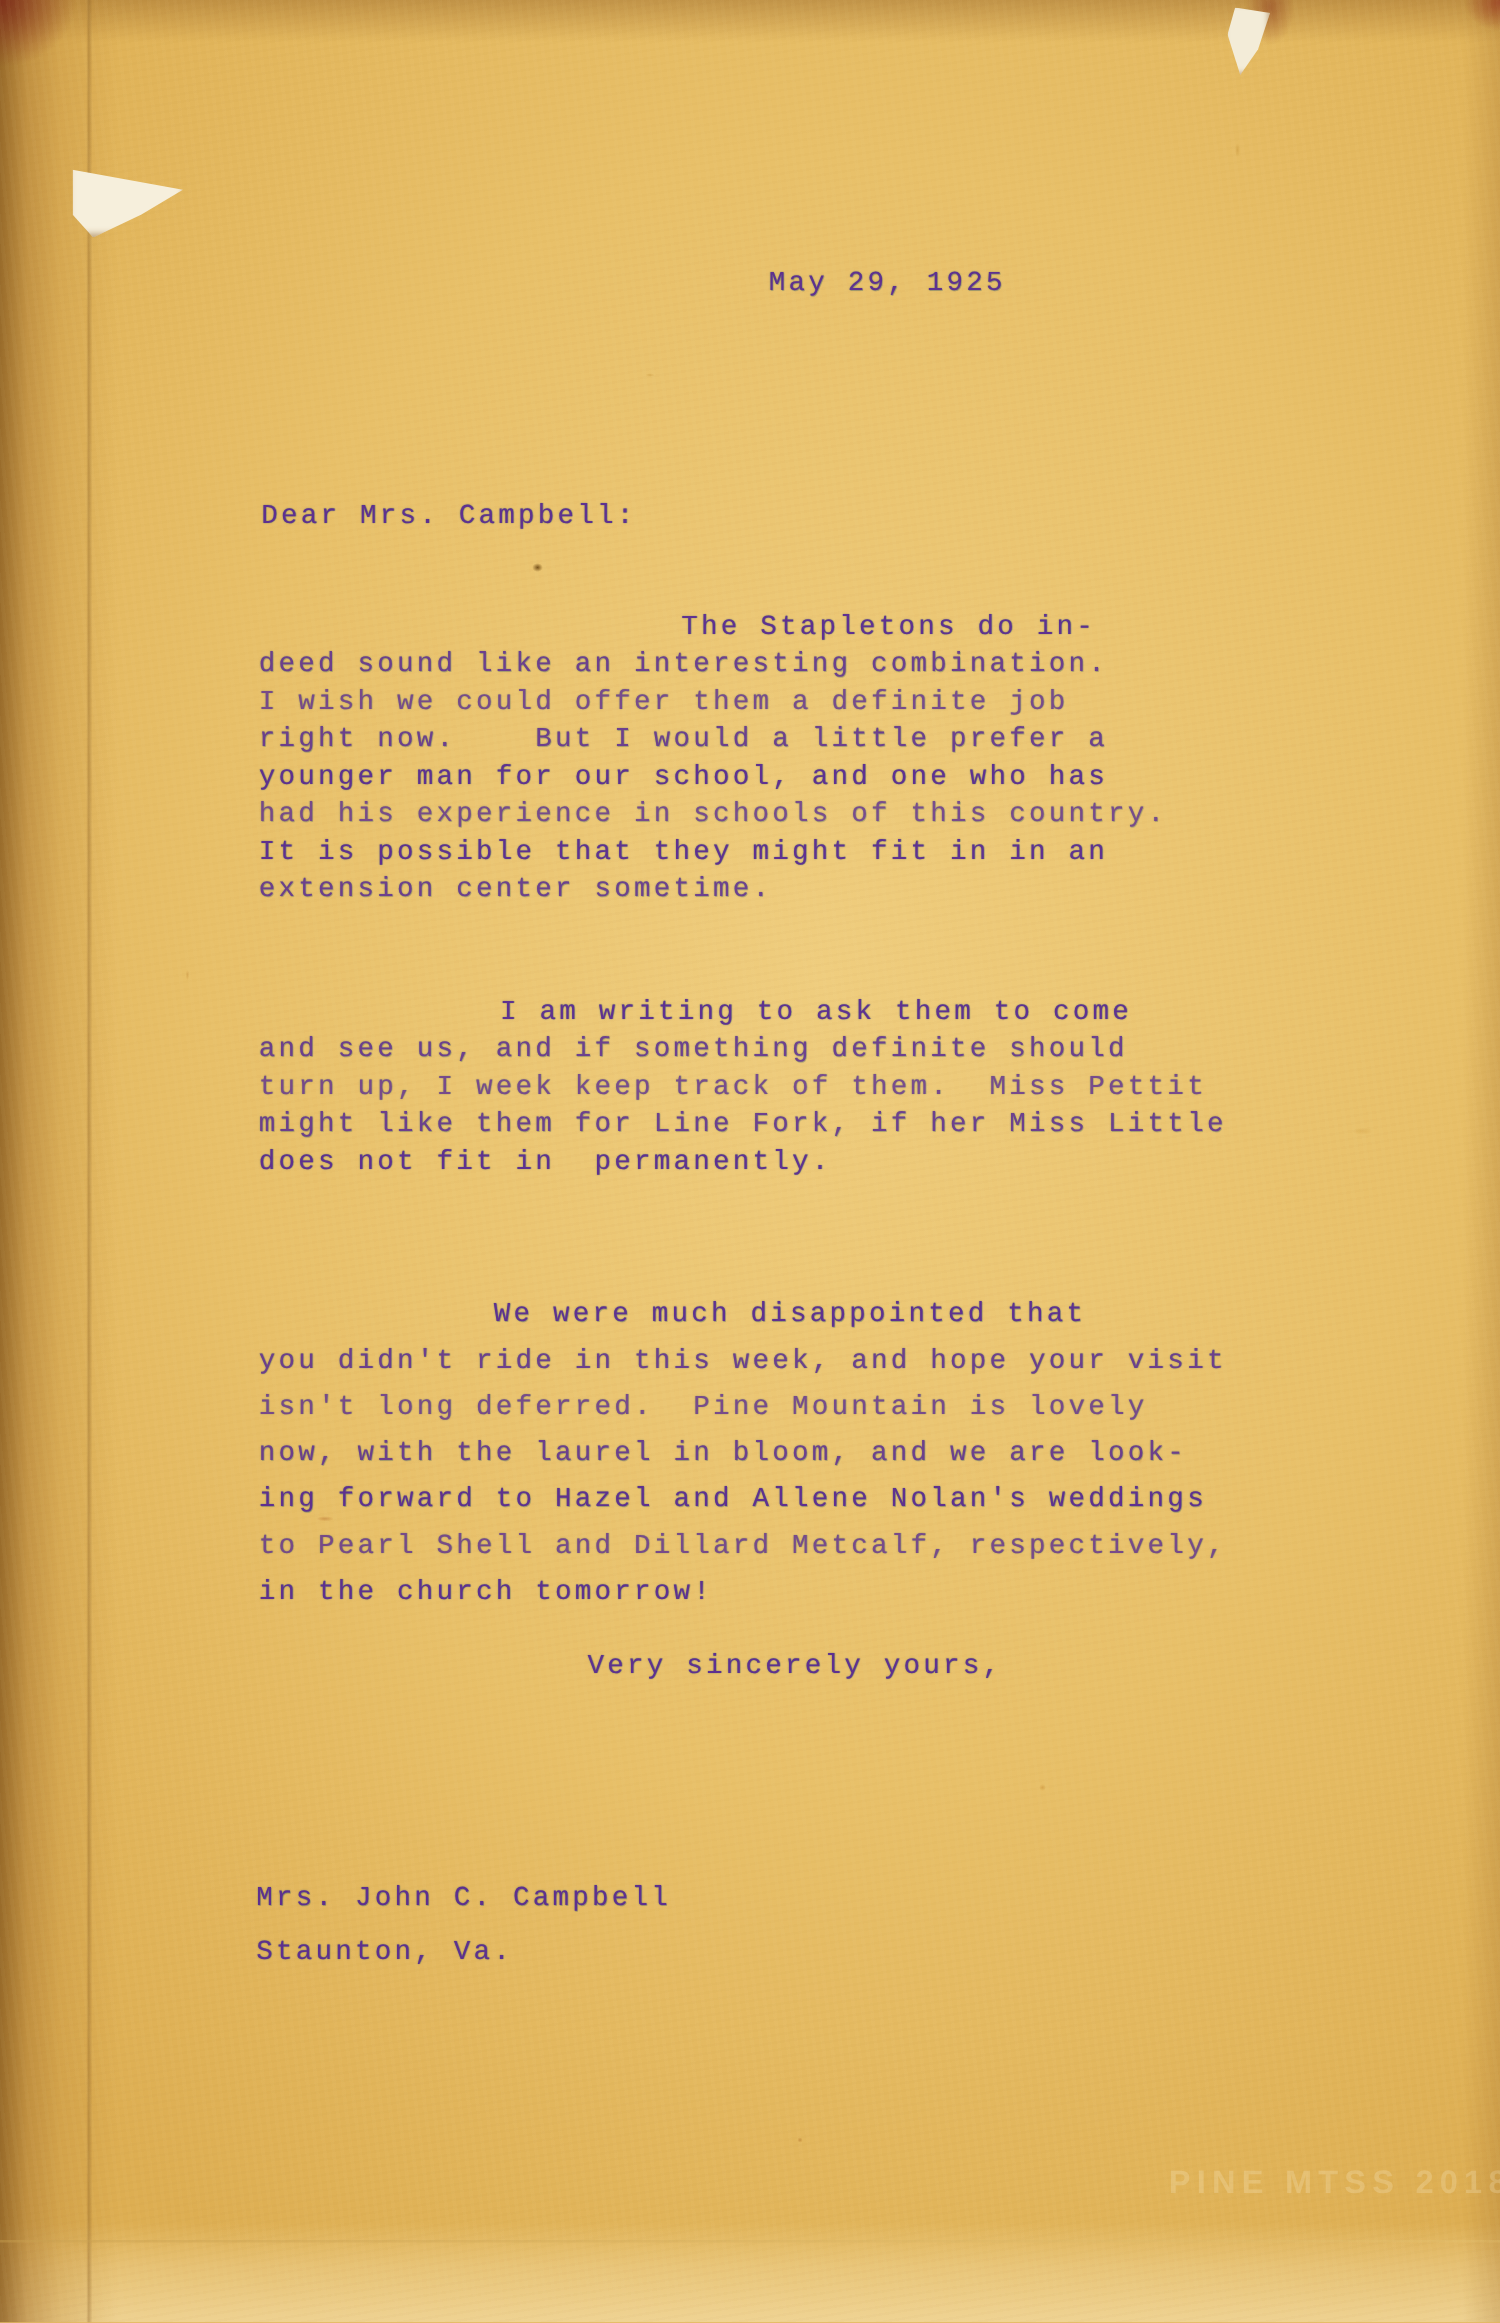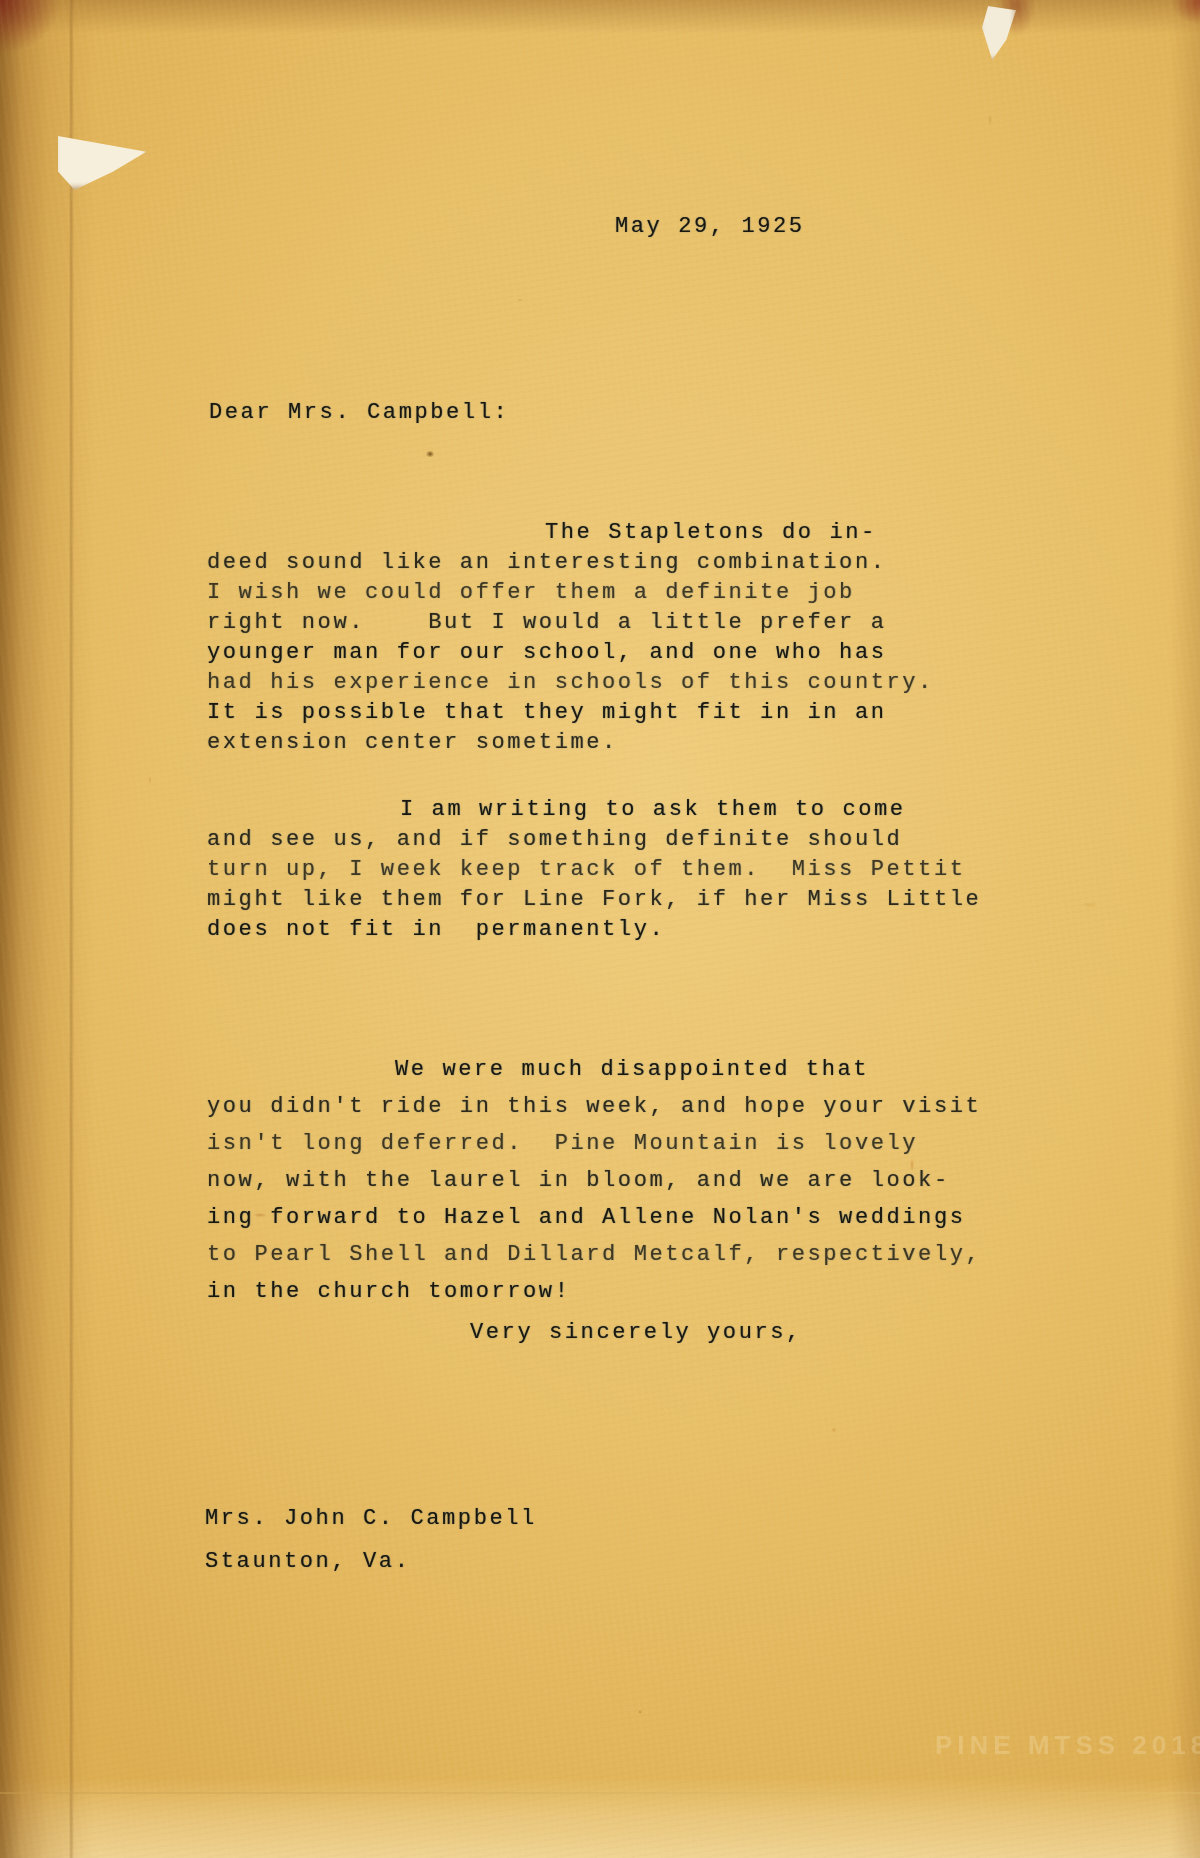--- a/index.html
+++ b/index.html
@@ -56,35 +56,35 @@
     background:#f3ecd8;
     clip-path:polygon(18% 0, 100% 8%, 72% 62%, 30% 100%, 0 40%);
     box-shadow:inset -2px -2px 4px rgba(150,100,45,.5);
   }
   .bottom-crease{
     position:absolute;left:0;top:1792px;width:1200px;height:2px;
     background:linear-gradient(90deg, rgba(200,160,80,.45), rgba(230,200,120,.25));
   }
   
   .ink{
-    position:absolute;color:#000000;font-size:22px;line-height:30px;
+    position:absolute;color:#4c1d95;font-size:22px;line-height:30px;
     letter-spacing:2.6px;white-space:pre;
     text-shadow:0 0 1.3px rgba(61,94,108,.8), 0.6px 0.4px 0 rgba(61,94,108,.35);
     opacity:.88;
   }
   .para .line{height:30px;}
   .para.p3 .line{height:37px;line-height:37px;}
   .para .line:nth-child(even){opacity:.9;}
   .para .line:nth-child(3n){opacity:.82;}
   .p1 .line.first{padding-left:338px;}
   .p2 .line.first{padding-left:193px;}
-  .p3 .line.first{padding-left:188px;margin-top:18px;}
+  .p3 .line.first{padding-left:188px;}
   .date-line{left:615px;top:212px;}
   .salutation{left:209px;top:398px;}
-  .p1{left:207px;top:487px;margin-top:31px;}
+  .p1{left:207px;top:487px;}
   .p2{left:207px;top:795px;}
   .p3{left:207px;top:1033px;}
   .closing{left:470px;top:1318px;}
   .footer{left:205px;top:1497px;}
   .footer .line{height:43px;line-height:43px;}
   .watermark{
     position:absolute;left:935px;top:1730px;
     font-family:"Liberation Sans","DejaVu Sans",sans-serif;
     font-weight:bold;font-size:26px;letter-spacing:5px;
     color:rgba(255,248,228,.2);text-shadow:none;opacity:1;white-space:pre;

